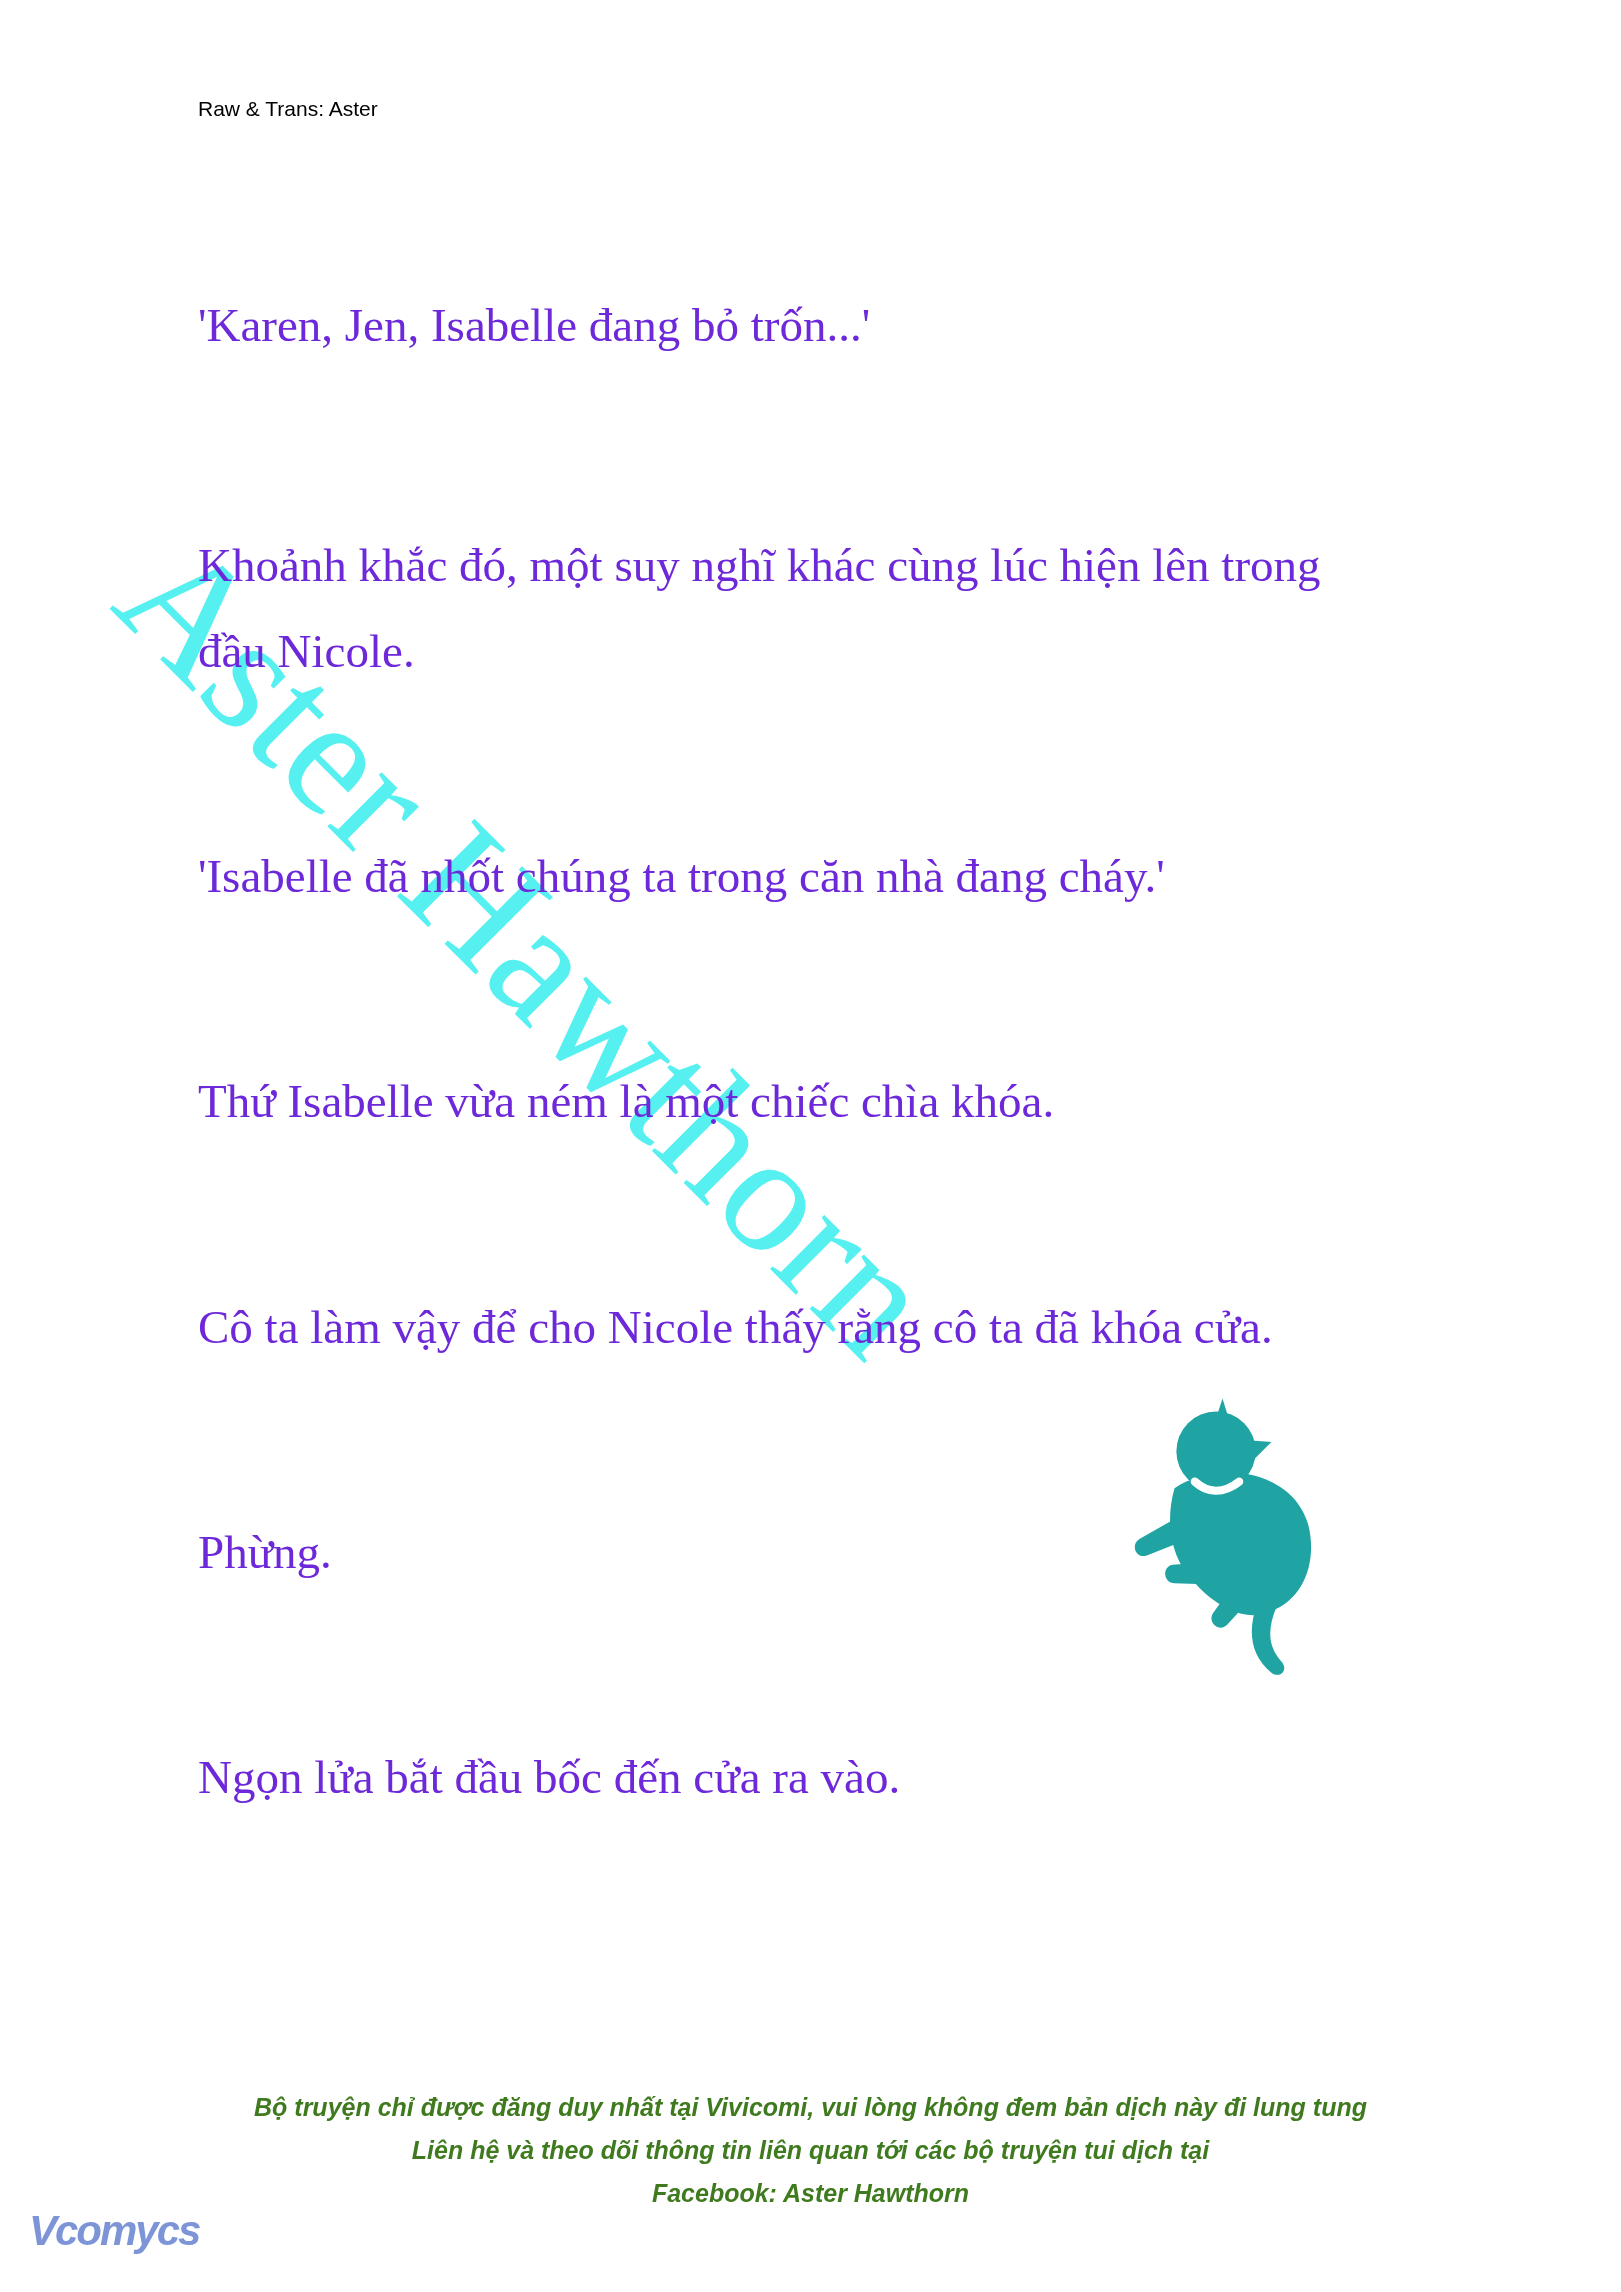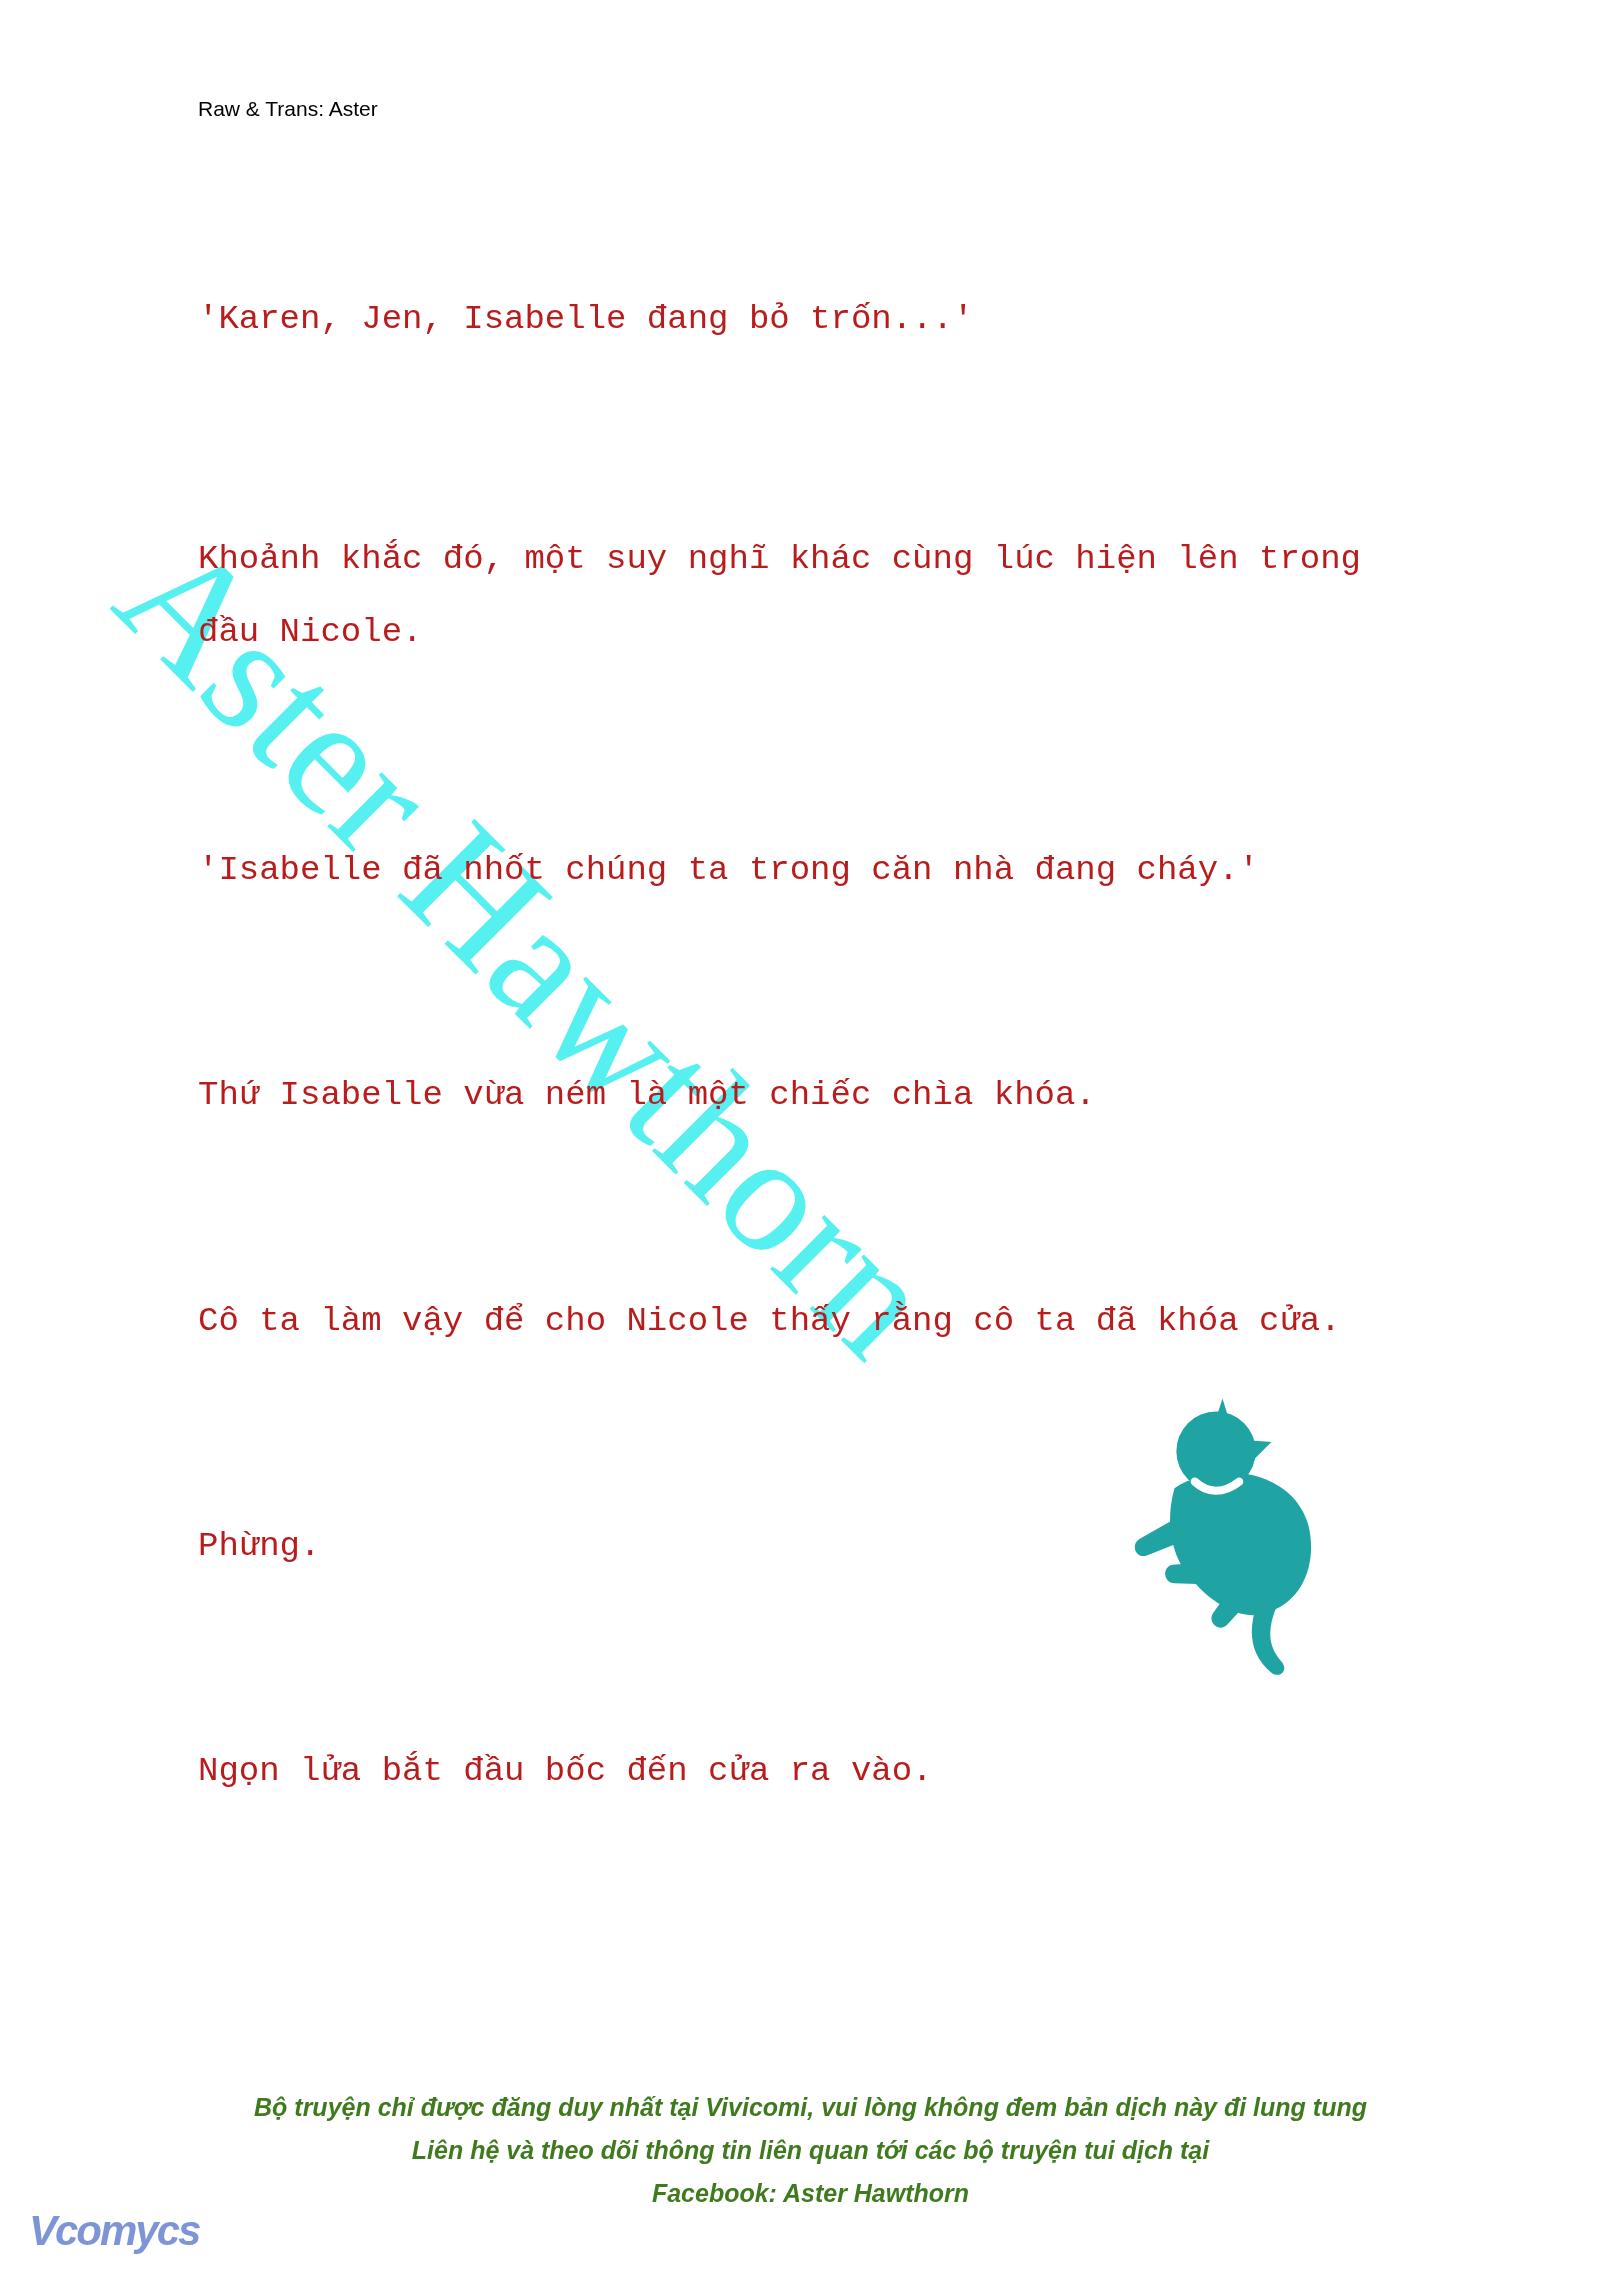--- a/index.html
+++ b/index.html
@@ -18,23 +18,23 @@
     left: 198px;
     top: 98px;
     font-family: "Liberation Sans", sans-serif;
     font-size: 21px;
     color: #000000;
     line-height: 1;
   }
   .para {
     position: absolute;
     left: 198px;
-    font-family: Liberation Mono, monospace;
-    font-size: 34px;
-    color: #b91c1c;
+    font-family: Liberation Serif, serif;
+    font-size: 47px;
+    color: #6d28d9;
     line-height: 1;
     white-space: nowrap;
     z-index: 2;
   }
   .para .line2 {
     display: block;
     margin-top: 39px;
   }
   .watermark {
     position: absolute;

